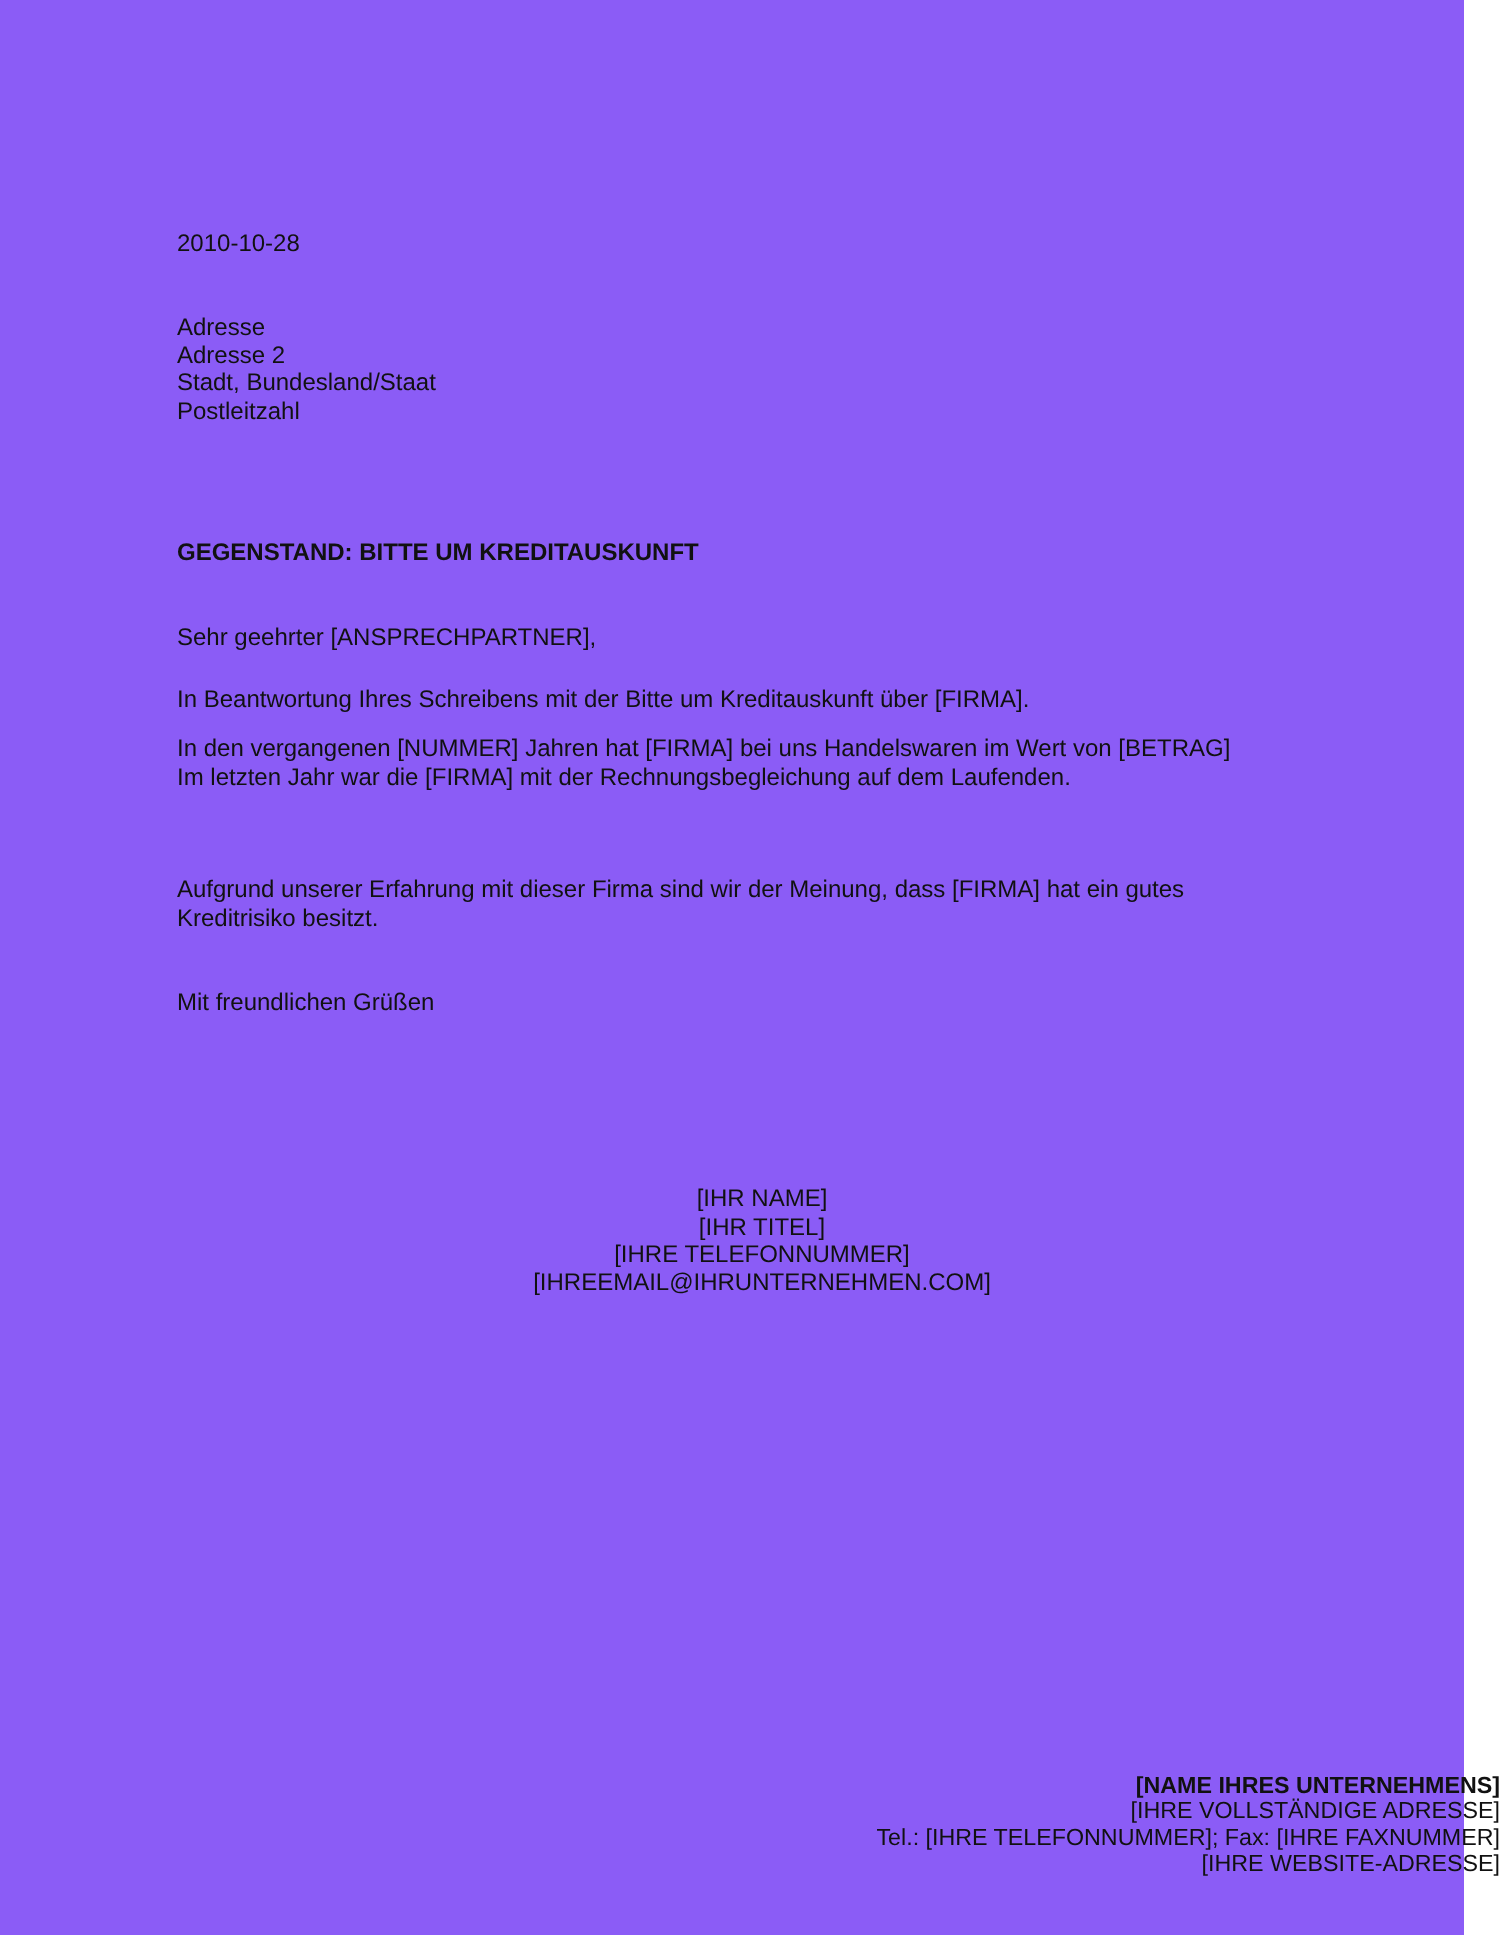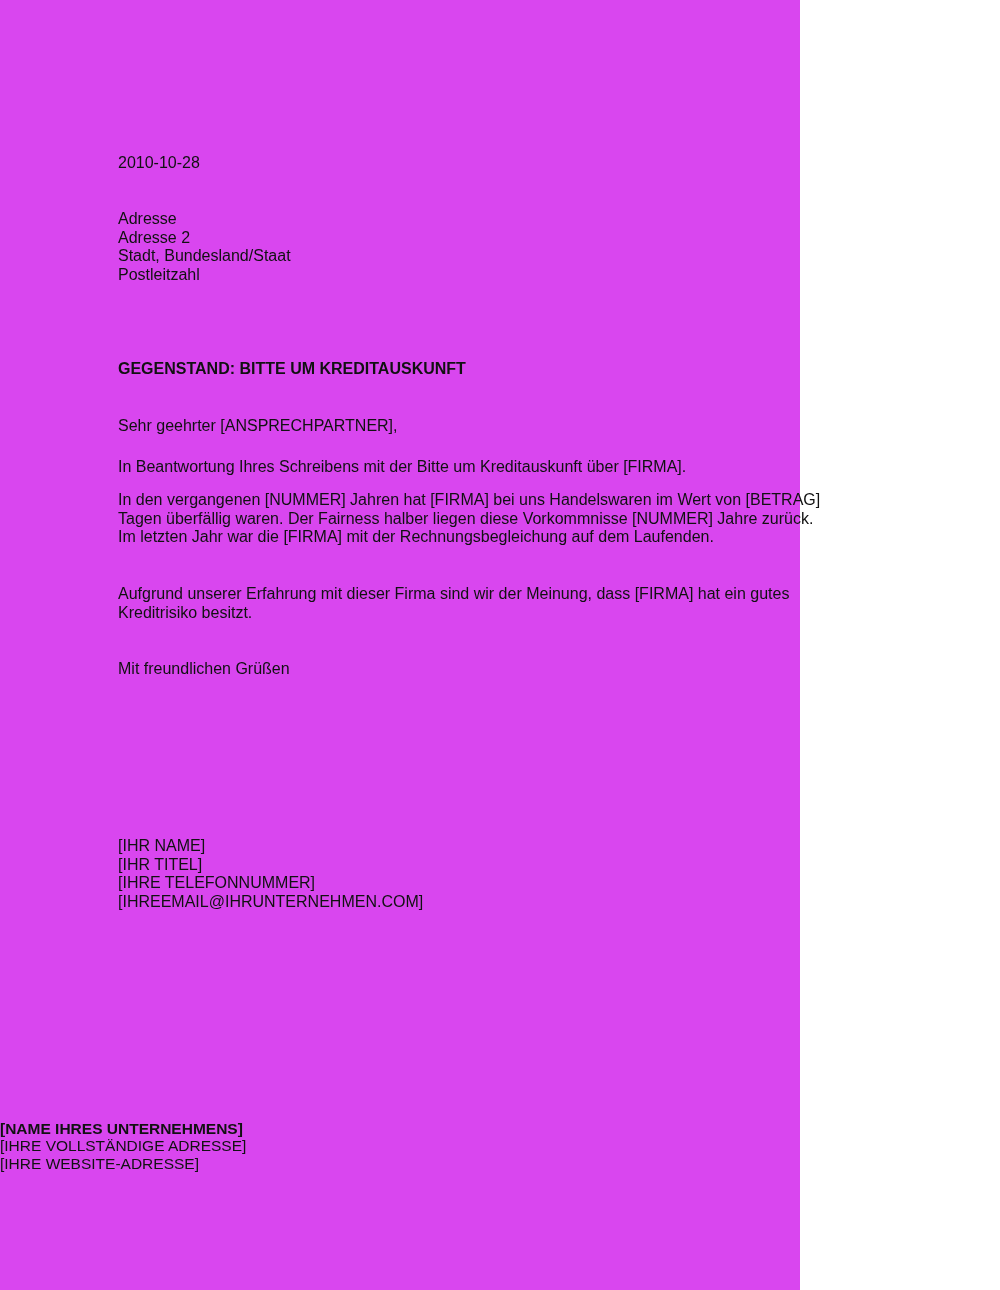--- a/index.html
+++ b/index.html
@@ -13,42 +13,42 @@
       position: relative;
       overflow: hidden;
       font-family: "Liberation Sans", sans-serif;
       color: #111111;
       font-size: 16px;
       line-height: 18.6px;
     }
     .page {
       position: absolute;
       left: 0; top: 0;
-      width: 800px;
+      width: 976px;
       height: 1290px;
-      background: #d946ef;
+      background: #8b5cf6;
     }
     .block {
       position: absolute;
       left: 118px;
       width: 780px;
     }
     .line {
       display: block;
       white-space: nowrap;
     }
     .bold {
       font-weight: bold;
     }
     .footer {
       position: absolute;
       left: 0;
       width: 1000px;
-      top: 1120px;
-      text-align: left;
+      top: 1182px;
+      text-align: right;
       font-size: 15.5px;
       line-height: 17.4px;
     }
   </style>
 </head>
 <body>
 
 <div class="page">
 
   <div class="block" style="top:154px;">
@@ -69,39 +69,39 @@
   <div class="block" style="top:417px;">
     <span class="line">Sehr geehrter [ANSPRECHPARTNER],</span>
   </div>
 
   <div class="block" style="top:458px;">
     <span class="line">In Beantwortung Ihres Schreibens mit der Bitte um Kreditauskunft über [FIRMA].</span>
   </div>
 
   <div class="block" style="top:491px;">
     <span class="line">In den vergangenen [NUMMER] Jahren hat [FIRMA] bei uns Handelswaren im Wert von [BETRAG]</span>
-    <span class="line">Tagen überfällig waren. Der Fairness halber liegen diese Vorkommnisse [NUMMER] Jahre zurück.</span>
     <span class="line">Im letzten Jahr war die [FIRMA] mit der Rechnungsbegleichung auf dem Laufenden.</span>
   </div>
 
   <div class="block" style="top:585px;">
     <span class="line">Aufgrund unserer Erfahrung mit dieser Firma sind wir der Meinung, dass [FIRMA] hat ein gutes</span>
     <span class="line">Kreditrisiko besitzt.</span>
   </div>
 
   <div class="block" style="top:660px;">
     <span class="line">Mit freundlichen Grüßen</span>
   </div>
 
-  <div class="block" style="top:837px;">
+  <div class="block" style="top:791px;text-align:center;">
     <span class="line">[IHR NAME]</span>
     <span class="line">[IHR TITEL]</span>
     <span class="line">[IHRE TELEFONNUMMER]</span>
     <span class="line">[IHREEMAIL@IHRUNTERNEHMEN.COM]</span>
   </div>
 
   <div class="footer">
     <span class="line bold">[NAME IHRES UNTERNEHMENS]</span>
     <span class="line">[IHRE VOLLSTÄNDIGE ADRESSE]</span>
+    <span class="line">Tel.: [IHRE TELEFONNUMMER]; Fax: [IHRE FAXNUMMER]</span>
     <span class="line">[IHRE WEBSITE-ADRESSE]</span>
   </div>
 
 </div>
 
 </body></html>

